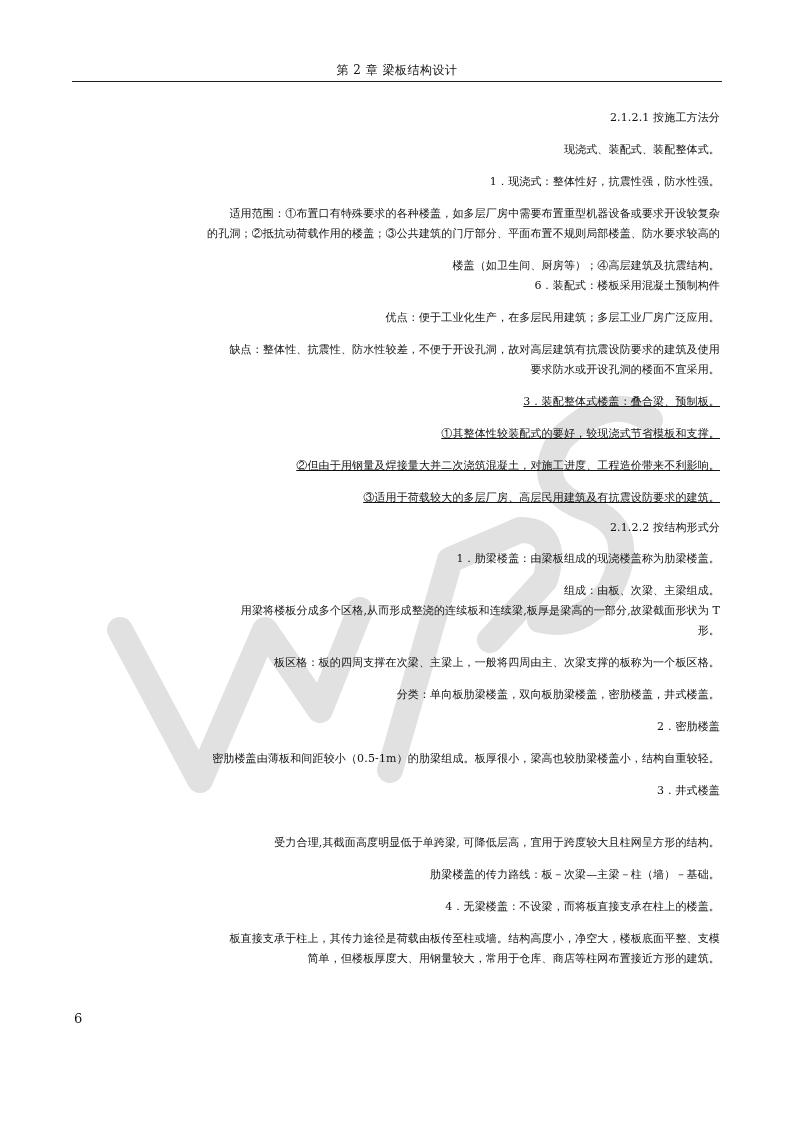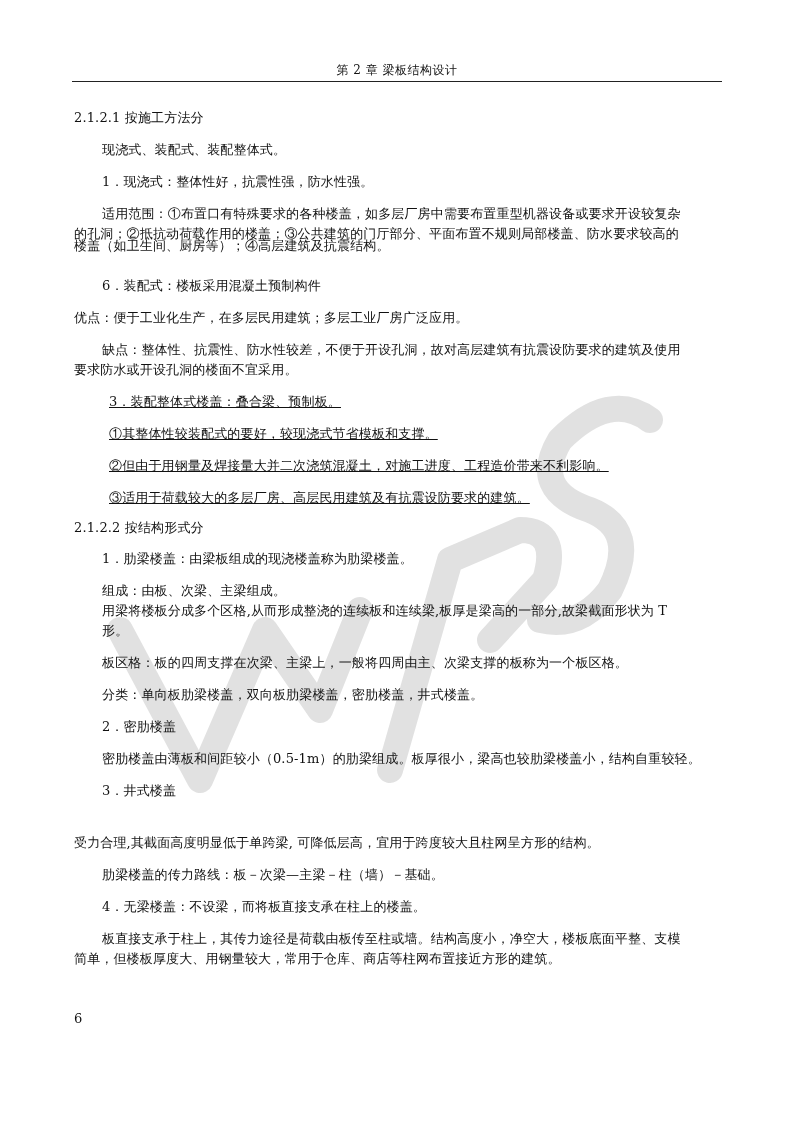--- a/index.html
+++ b/index.html
@@ -11,22 +11,23 @@
   .header {
     position: absolute; left: 72px; top: 62px; width: 650px;
     text-align: center; font-size: 12px; letter-spacing: 0.5px;
   }
   .header-rule {
     position: absolute; left: 72px; top: 81px; width: 650px; height: 0;
     border-top: 1.2px solid #222;
   }
   .line {
     position: absolute; left: 74px; width: 646px;
-    font-size: 13px; line-height: 20px; white-space: nowrap;
+    font-size: 11px; line-height: 20px; white-space: nowrap;
     letter-spacing: 0.15px;
+    text-align: right;
   }
   .ind { left: 102px; width: 618px; }
   .ind2 { left: 109px; width: 611px; text-decoration: underline; }
   .pageno {
     position: absolute; left: 74px; top: 1011px; font-size: 13px;
   }
   .watermark {
     position: absolute; left: 90px; top: 380px; width: 600px; height: 420px;
     pointer-events: none;
   }
@@ -49,21 +50,21 @@
 
       <path d="M560 40 Q520 10 470 60 Q440 110 500 130 Q550 150 520 210 Q490 250 450 240"></path>
     </g>
   </svg>
 
   <div class="line" style="top:108px">2.1.2.1 按施工方法分</div>
   <div class="line ind" style="top:140px">现浇式、装配式、装配整体式。</div>
   <div class="line ind" style="top:172px">1．现浇式：整体性好，抗震性强，防水性强。</div>
   <div class="line ind" style="top:204px">适用范围：①布置口有特殊要求的各种楼盖，如多层厂房中需要布置重型机器设备或要求开设较复杂</div>
   <div class="line" style="top:224px">的孔洞；②抵抗动荷载作用的楼盖；③公共建筑的门厅部分、平面布置不规则局部楼盖、防水要求较高的</div>
-  <div class="line" style="top:236px">楼盖（如卫生间、厨房等）；④高层建筑及抗震结构。</div>
+  <div class="line" style="top:256px">楼盖（如卫生间、厨房等）；④高层建筑及抗震结构。</div>
   <div class="line ind" style="top:276px">6．装配式：楼板采用混凝土预制构件</div>
   <div class="line" style="top:308px">优点：便于工业化生产，在多层民用建筑；多层工业厂房广泛应用。</div>
   <div class="line ind" style="top:340px">缺点：整体性、抗震性、防水性较差，不便于开设孔洞，故对高层建筑有抗震设防要求的建筑及使用</div>
   <div class="line" style="top:360px">要求防水或开设孔洞的楼面不宜采用。</div>
   <div class="line ind2" style="top:392px">3．装配整体式楼盖：叠合梁、预制板。</div>
   <div class="line ind2" style="top:424px">①其整体性较装配式的要好，较现浇式节省模板和支撑。</div>
   <div class="line ind2" style="top:456px">②但由于用钢量及焊接量大并二次浇筑混凝土，对施工进度、工程造价带来不利影响。</div>
   <div class="line ind2" style="top:488px">③适用于荷载较大的多层厂房、高层民用建筑及有抗震设防要求的建筑。</div>
   <div class="line" style="top:518px">2.1.2.2 按结构形式分</div>
   <div class="line ind" style="top:549px">1．肋梁楼盖：由梁板组成的现浇楼盖称为肋梁楼盖。</div>

